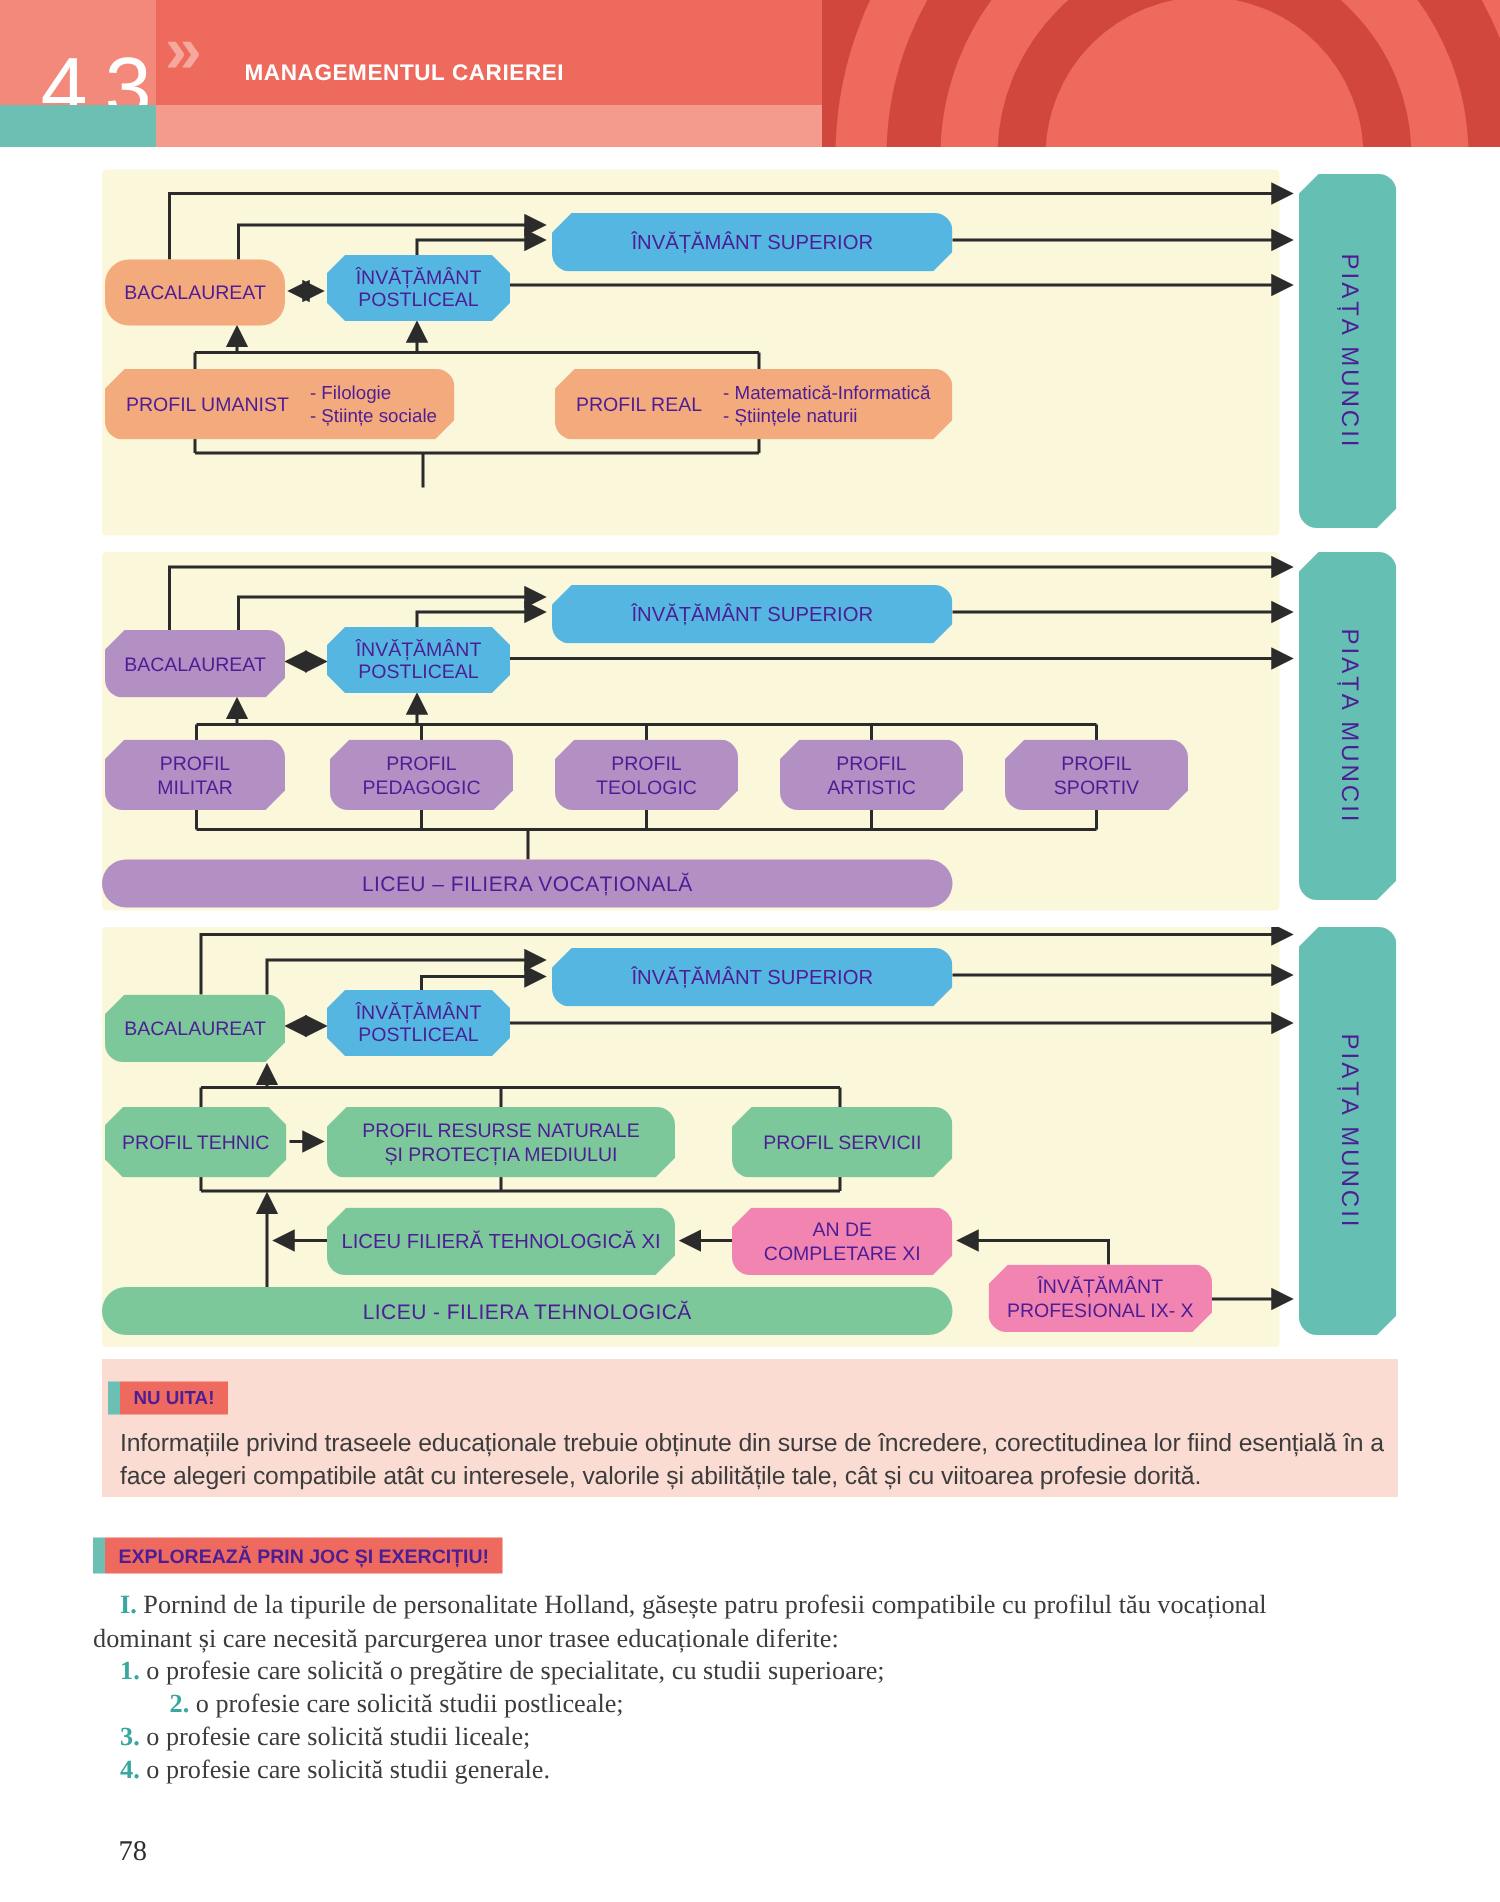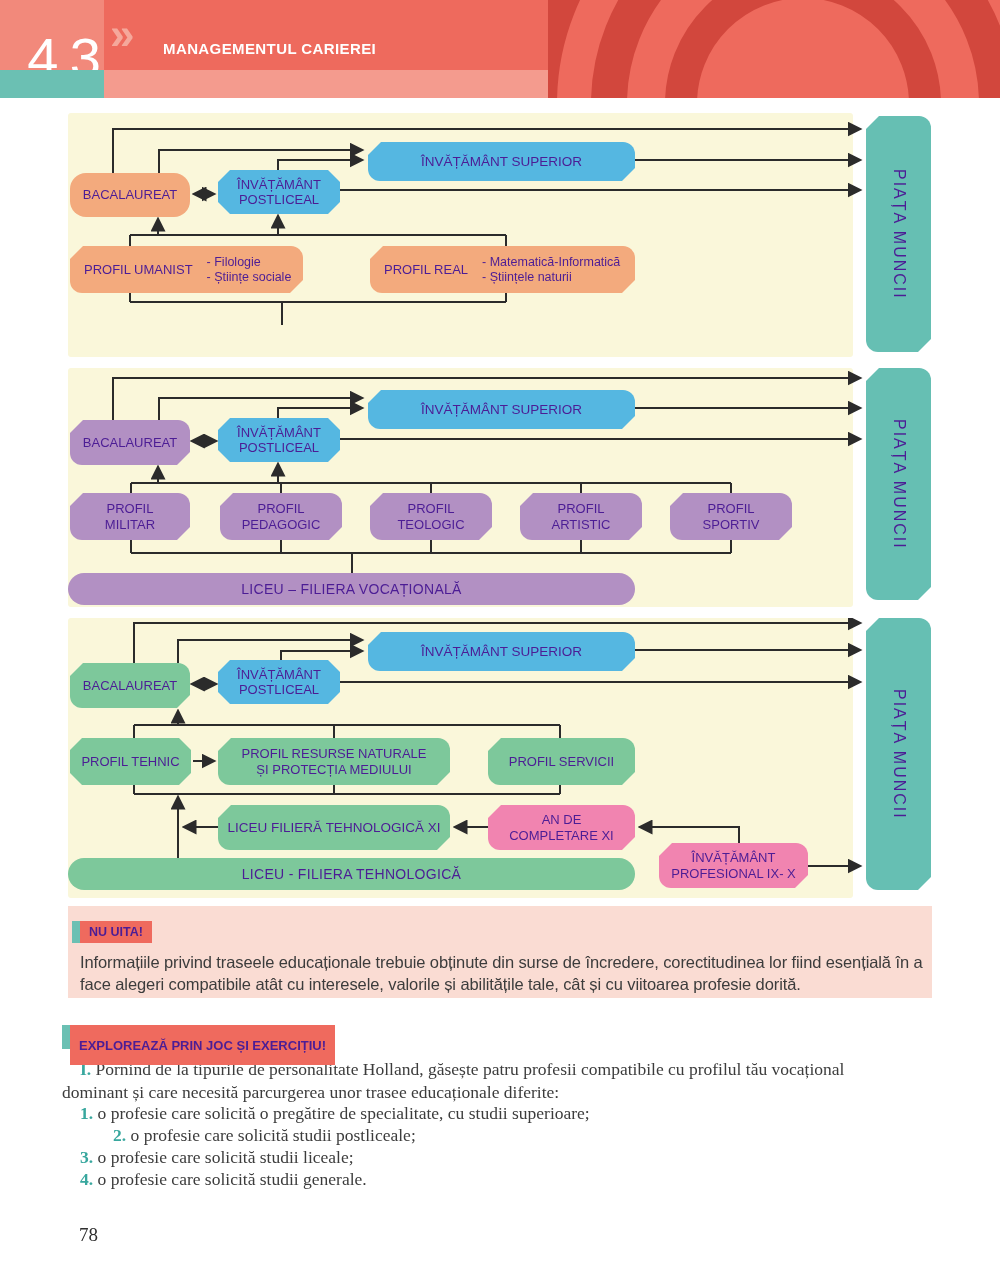--- a/index.html
+++ b/index.html
@@ -231,21 +231,21 @@
 
   <div class="pink-panel"></div>
   <div class="chip-bar" style="left:72px;top:921px;height:22px;"></div>
   <div class="chip" style="left:80px;top:921px;height:22px;font-size:12.5px;">
     <span>NU UITA!</span>
     </div>
   <div class="body-sans" style="left:80px;top:953px;">Informațiile privind traseele educaționale trebuie obținute din surse de încredere, corectitudinea lor fiind esențială în a</div>
   <div class="body-sans" style="left:80px;top:975px;">face alegeri compatibile atât cu interesele, valorile și abilitățile tale, cât  și cu viitoarea profesie dorită.</div>
 
   <div class="chip-bar" style="left:62px;top:1025px;height:24px;"></div>
-  <div class="chip" style="left:70px;top:1025px;height:40px;font-size:13px;">
+  <div class="chip" style="left:70px;top:1025px;height:24px;font-size:13px;">
     <span>EXPLOREAZĂ PRIN JOC ȘI EXERCIȚIU!</span>
     </div>
 
   <div class="body-serif" style="left:80px;top:1059px;">
     <span class="tealmark">I.</span>
     <span>Pornind de la tipurile de personalitate Holland, găsește patru profesii compatibile cu profilul tău vocațional</span></div>
   <div class="body-serif" style="left:62px;top:1082px;">dominant și care necesită parcurgerea unor trasee educaționale diferite:</div>
 
   <div class="body-serif" style="left:80px;top:1103px;">
     <span class="tealmark">1.</span>

